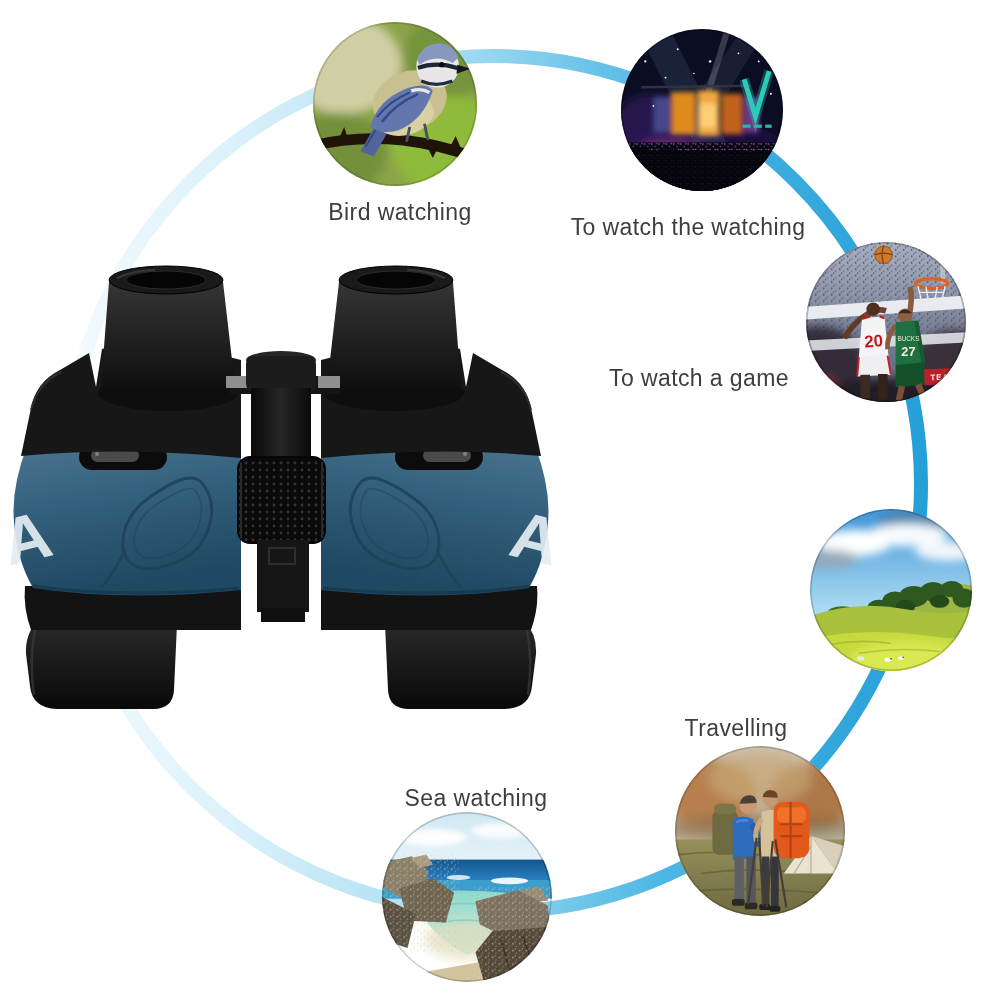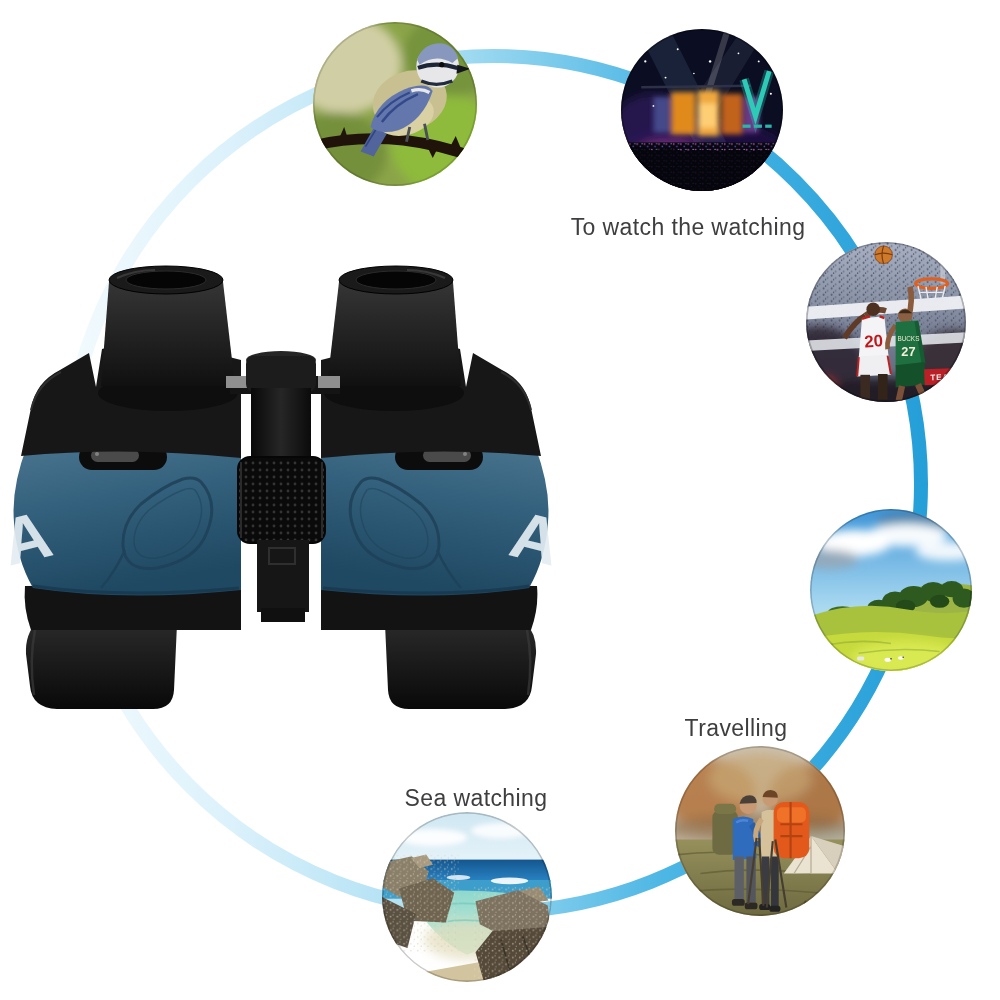--- a/index.html
+++ b/index.html
@@ -427,17 +427,19 @@
       <rect x="246" y="138" width="60" height="74" fill="url(#colGrad)"></rect>
       <rect x="233" y="207" width="87" height="86" rx="12" fill="url(#knurl)" stroke="#060606" stroke-width="2"></rect>
       <path d="M 236 212 L 236 288 M 317 212 L 317 288" stroke="#2A2A2A" stroke-width="2"></path>
       <rect x="252" y="290" width="52" height="72" fill="#161616"></rect>
       <rect x="264" y="298" width="26" height="16" fill="none" stroke="#2F2F2F" stroke-width="2"></rect>
       <rect x="256" y="358" width="44" height="14" fill="#101010"></rect>
     </g>
   </svg>
 </svg>
 
+<div class="label" style="left:400px;top:198px">Bird watching</div>
 <div class="label" style="left:688px;top:213px">To watch the watching</div>
+<div class="label" style="left:699px;top:364px">To watch a game</div>
 <div class="label" style="left:736px;top:714px">Travelling</div>
 <div class="label" style="left:476px;top:784px">Sea watching</div>
 
 </div>
 
 </body></html>

